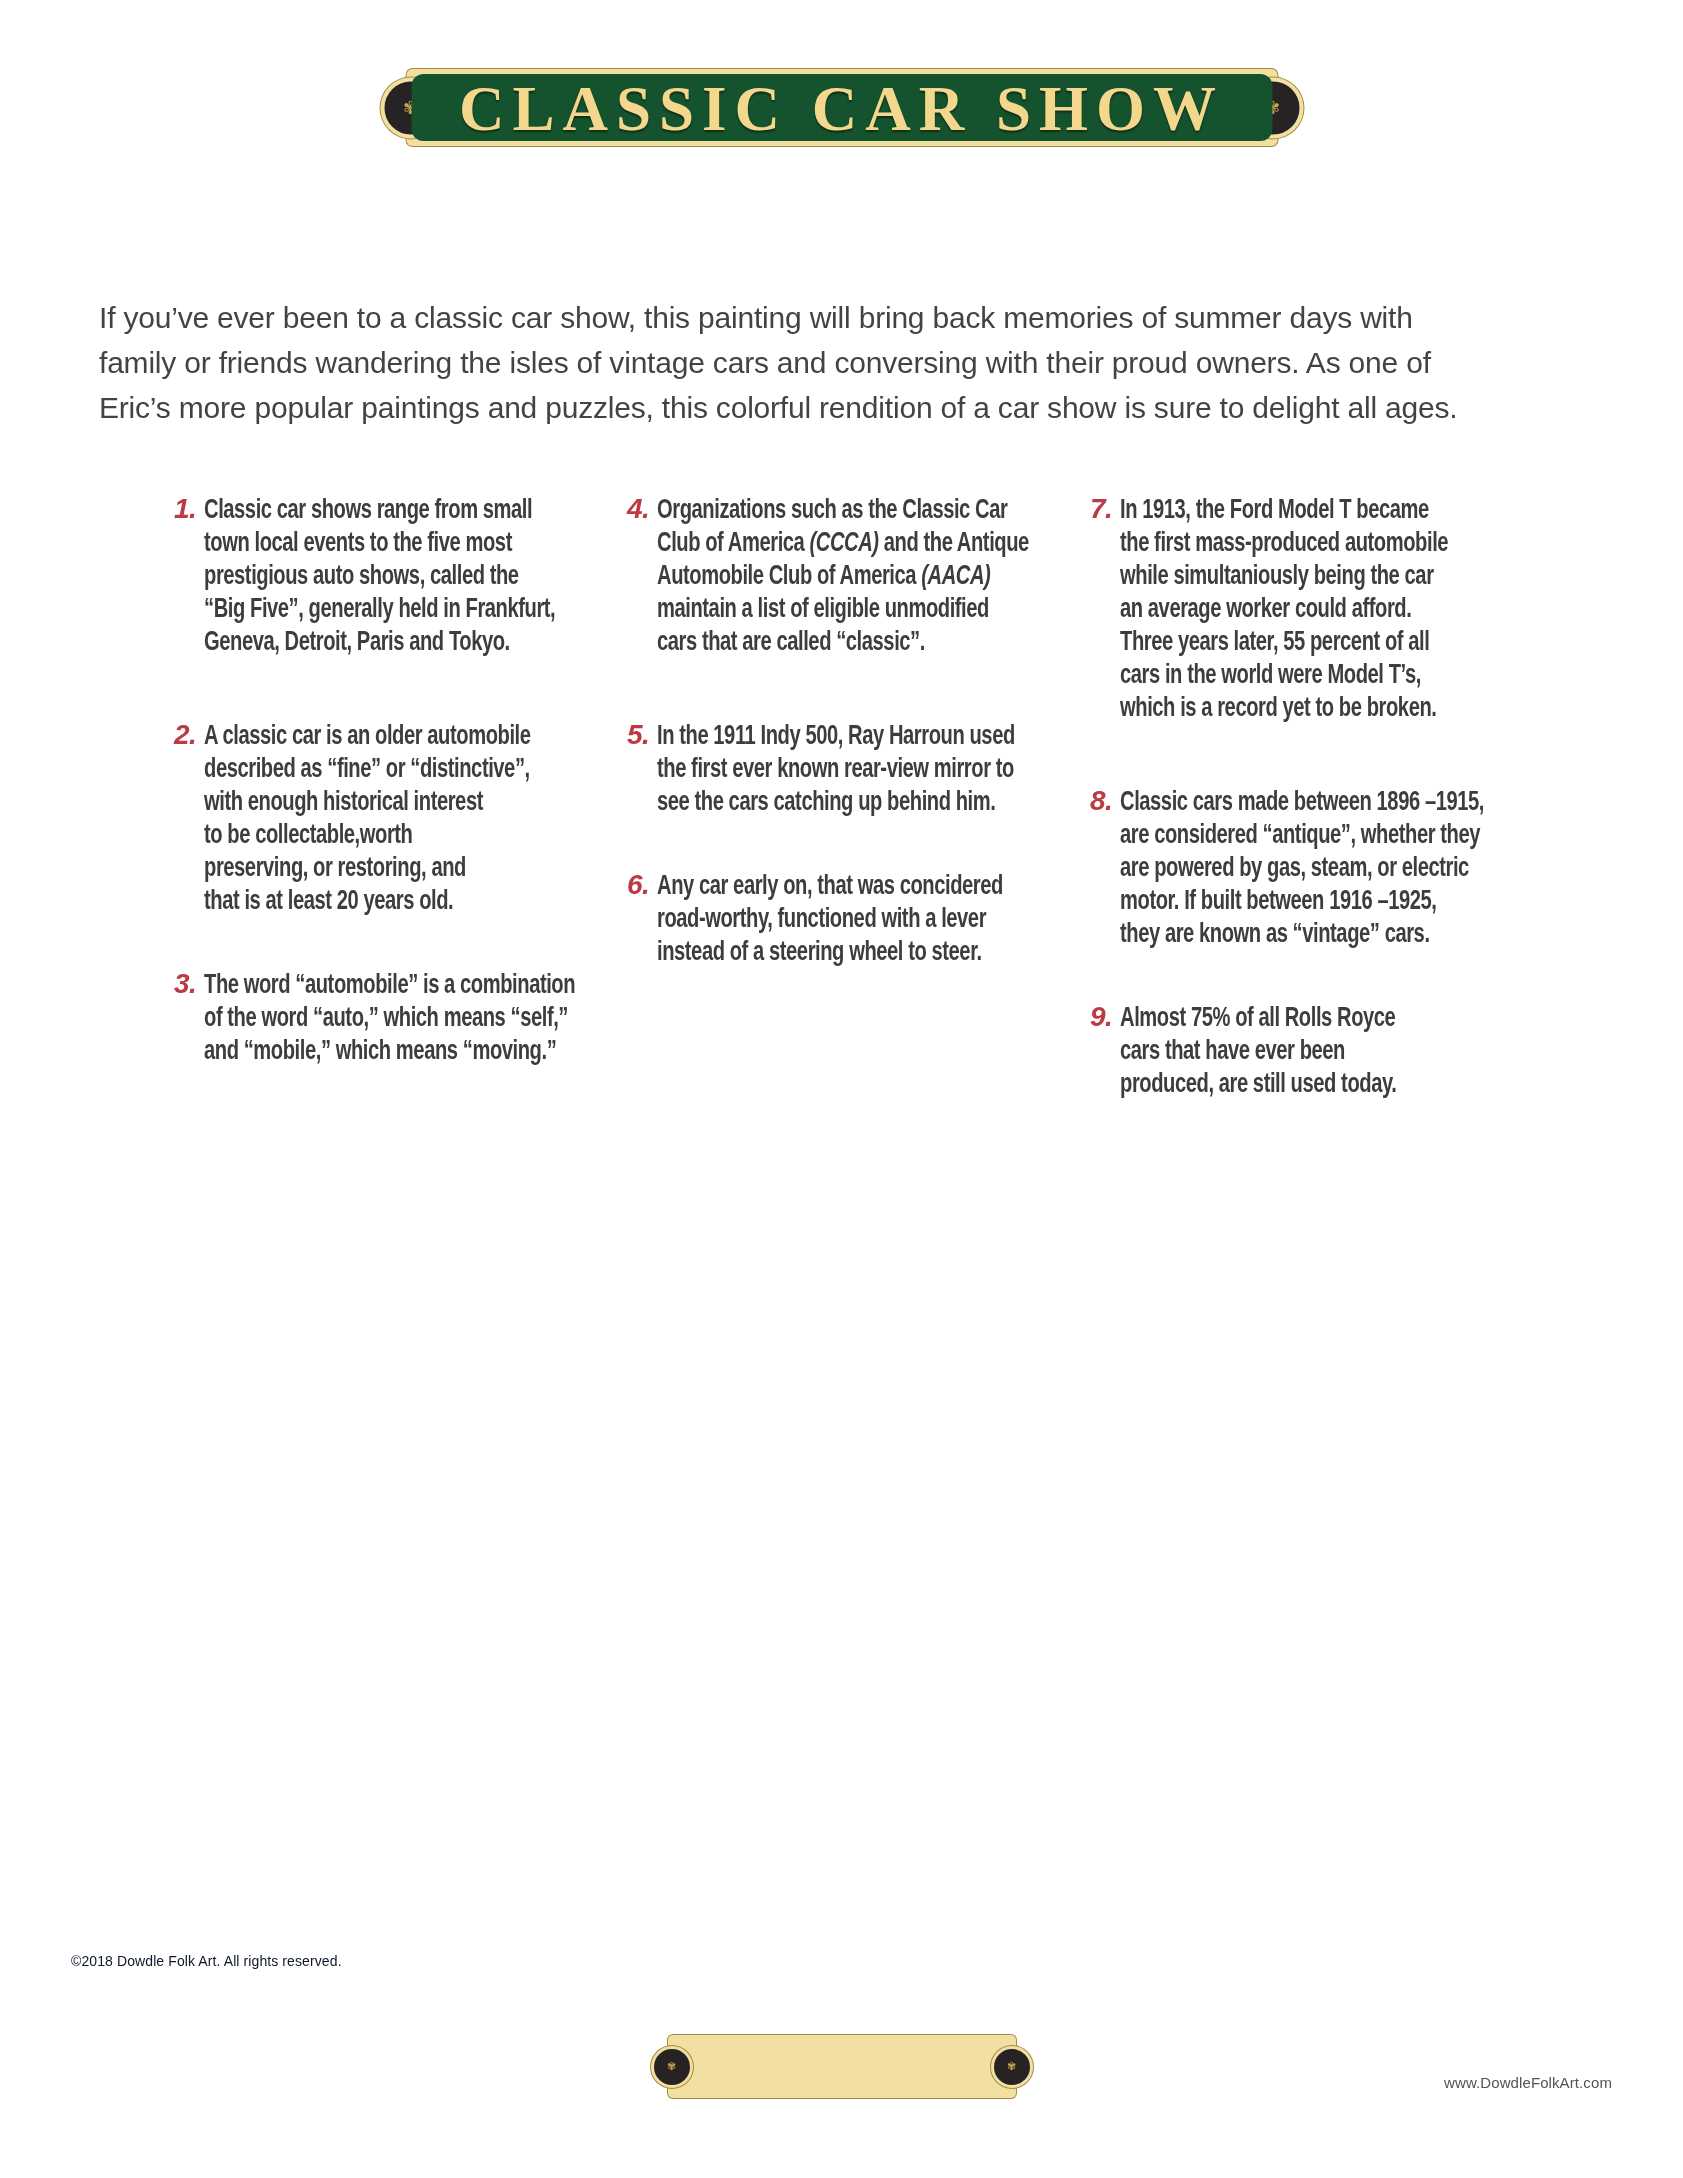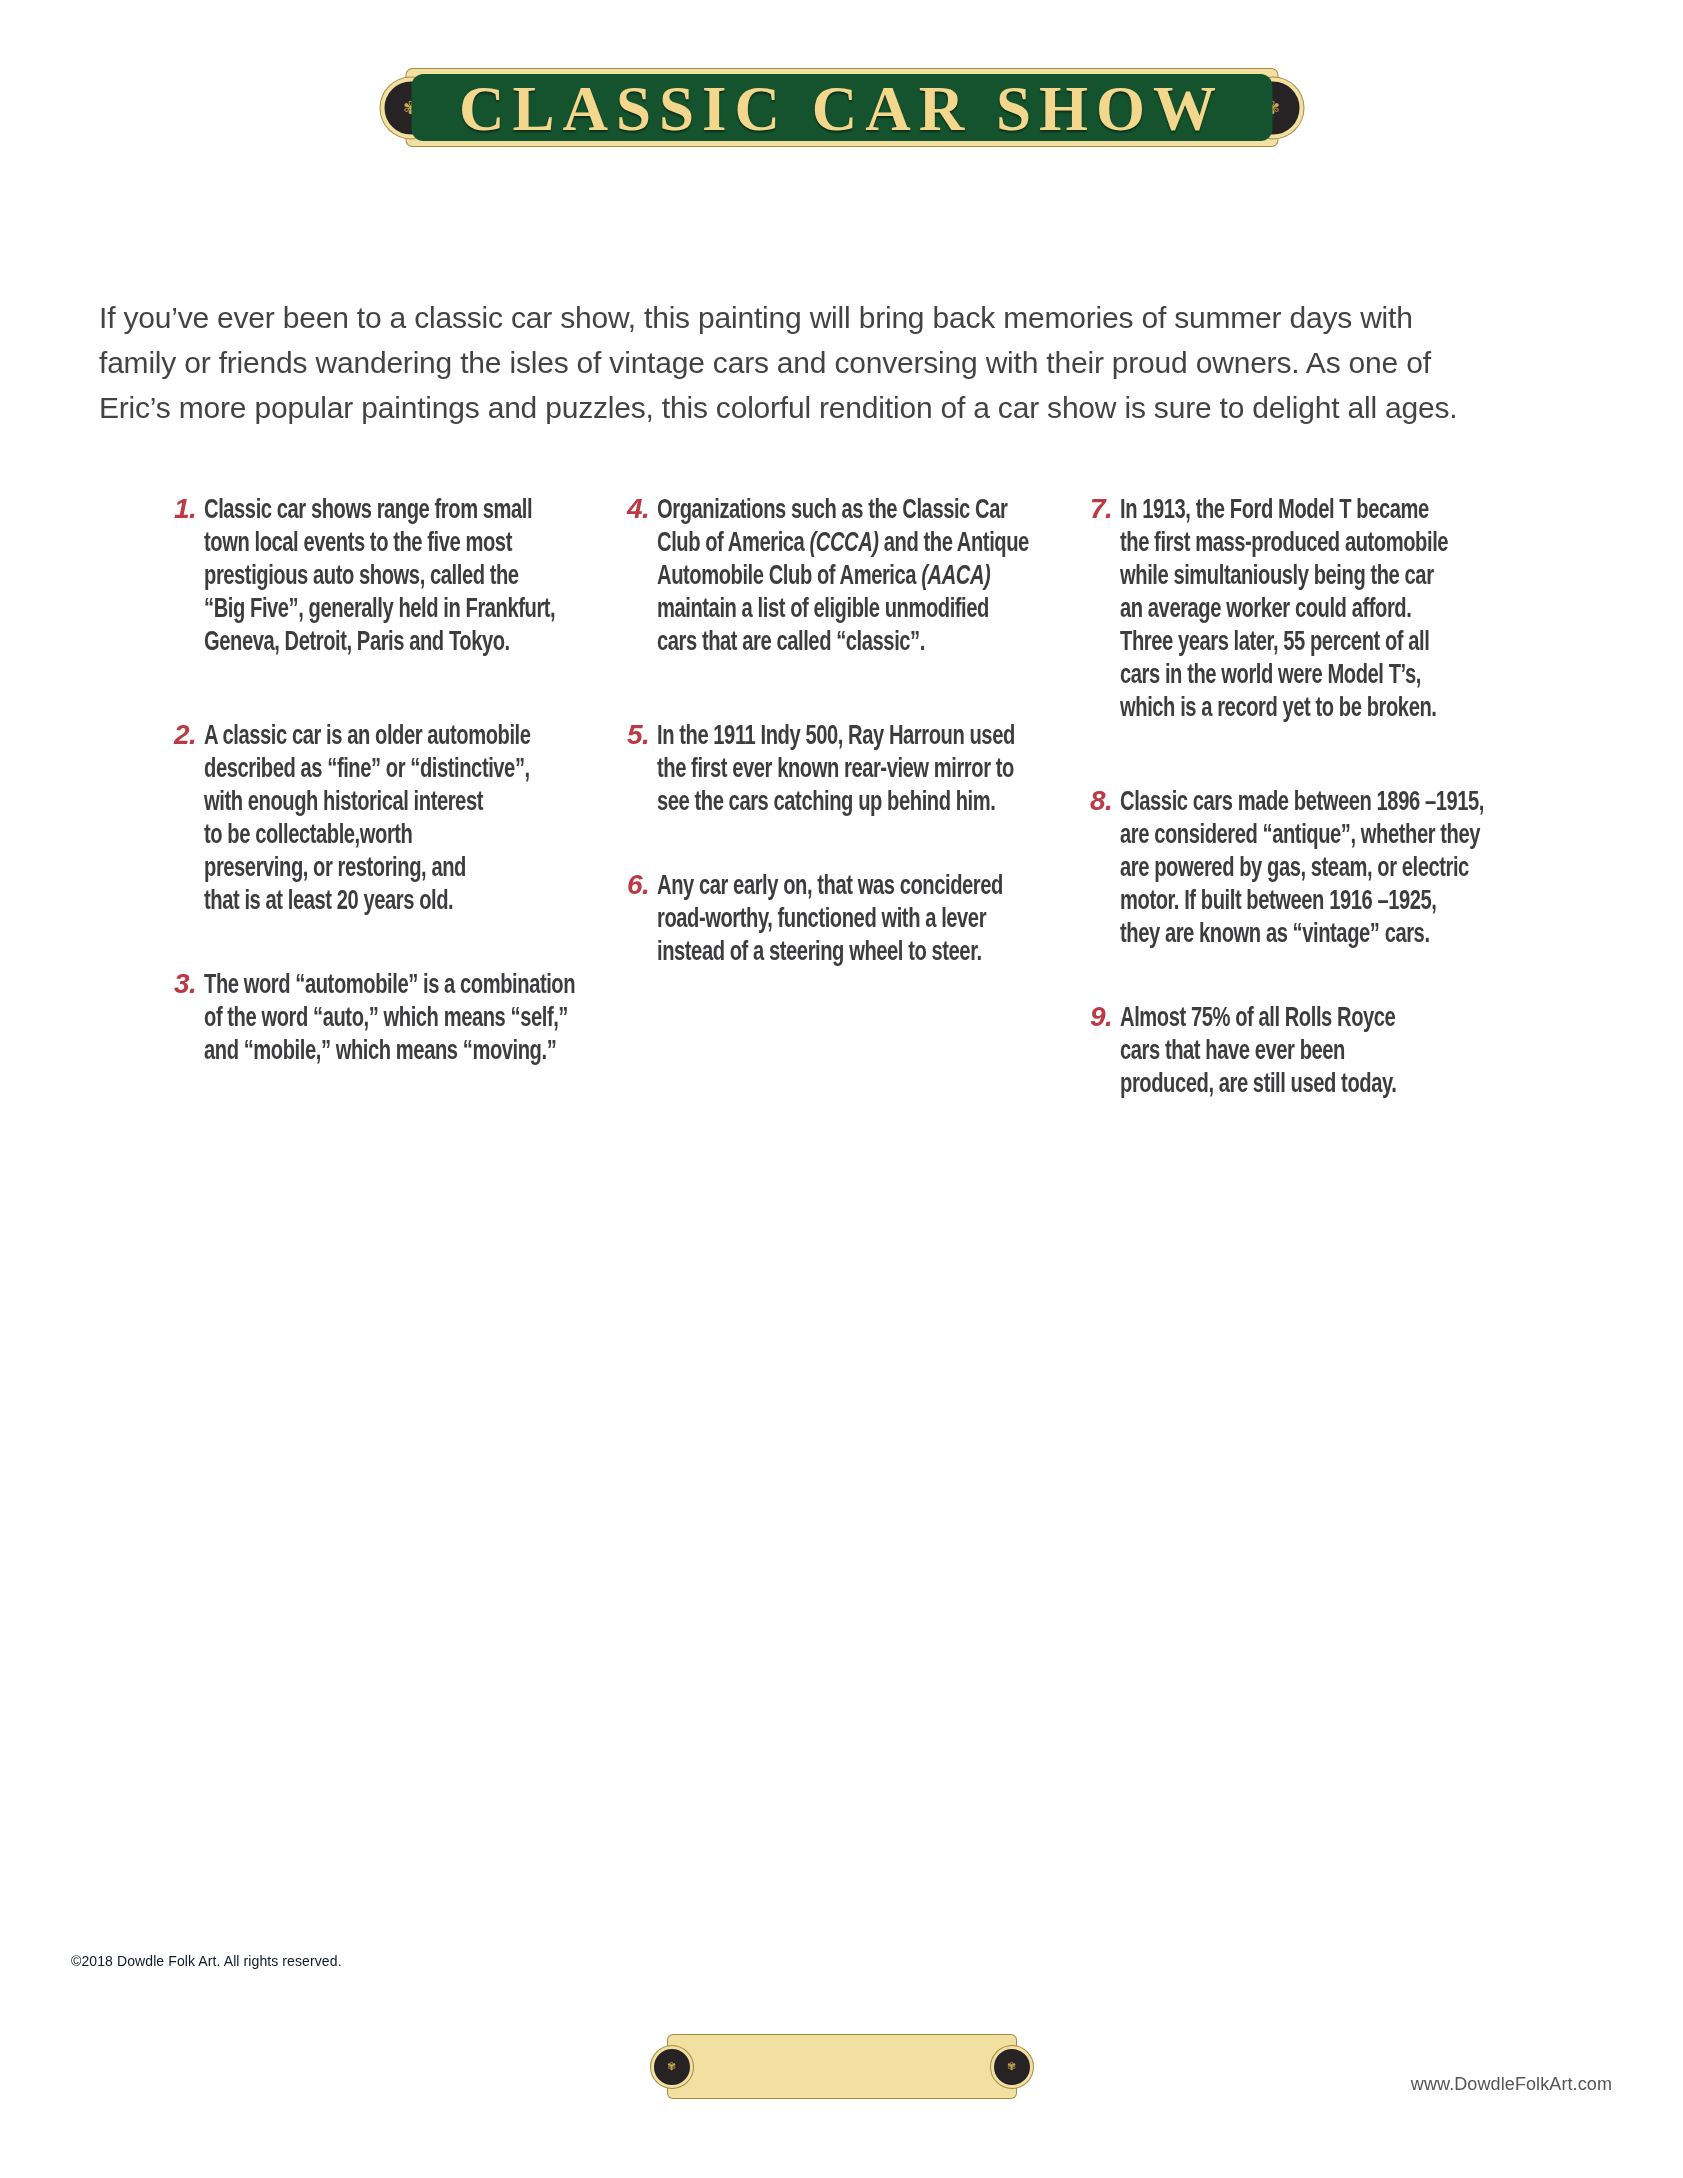--- a/index.html
+++ b/index.html
@@ -75,21 +75,21 @@
   .plaque.footer .bump.left { left:-17px; }
   .plaque.footer .bump.right { right:-17px; }
   .plaque.footer .orn { font-size:11px; }
 
   .copyright {
     position:absolute; left:71px; top:1953px;
     font-size:14px; color:#0f172a; letter-spacing:0.1px;text-align:center;
   }
   .website {
     position:absolute; right:71px; top:2074px;
-    font-size:18px; color:#545456; letter-spacing:0.1px;
+    font-size:15px; color:#545456; letter-spacing:0.1px;
   }
 </style>
 </head>
 <body>
 
 <div class="page">
 
   <div class="plaque header">
     <div class="bump left">
       <span class="orn">✾</span>

